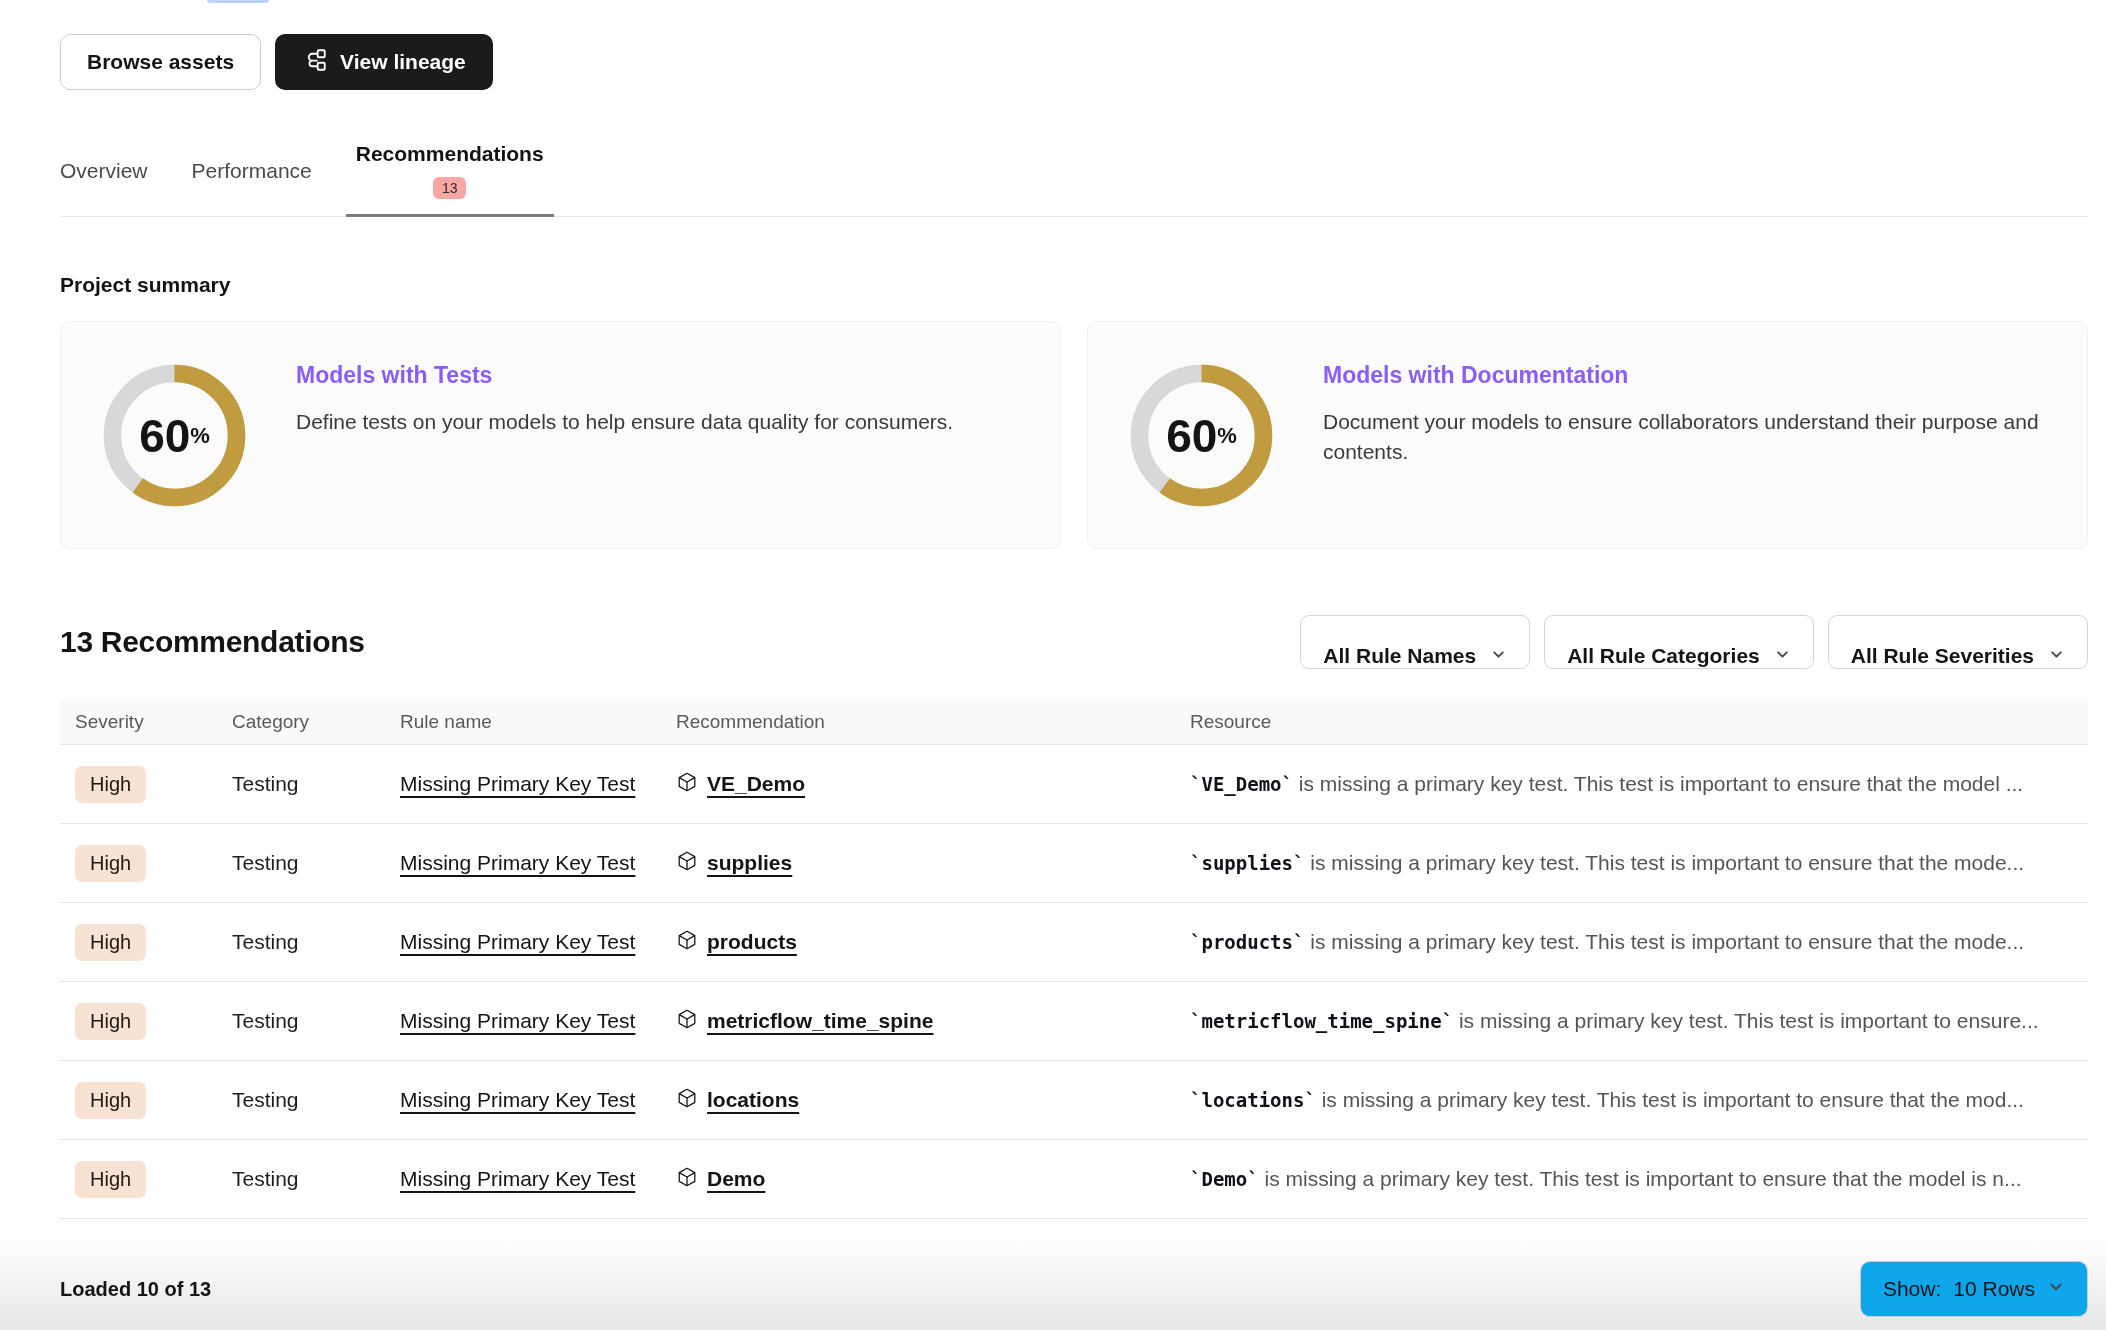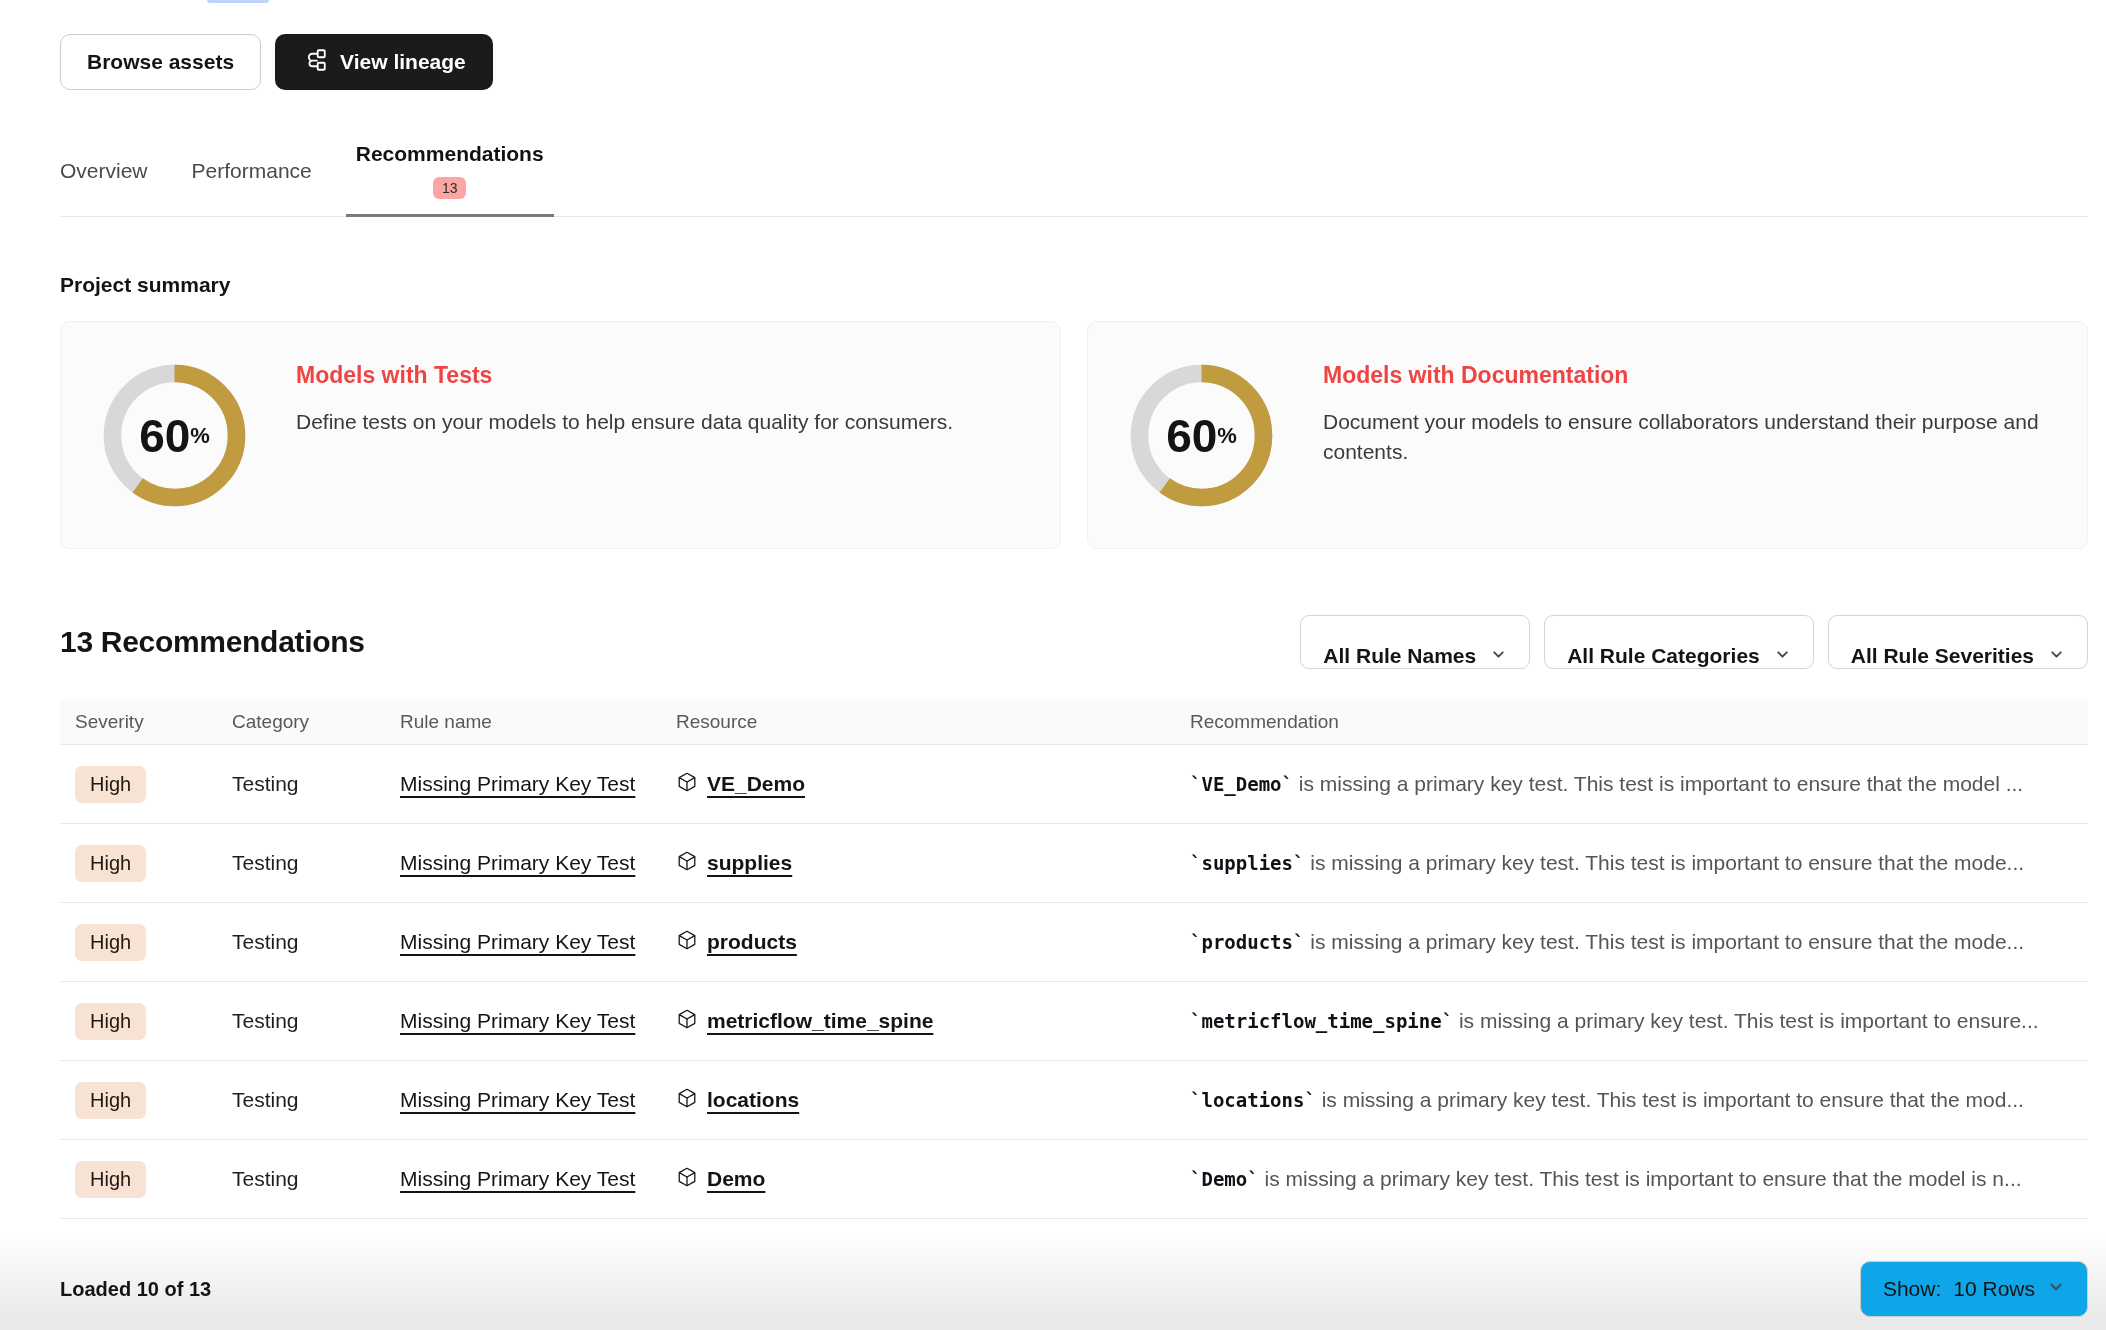--- a/index.html
+++ b/index.html
@@ -36,21 +36,21 @@
   .cards { display:flex; gap:26px; margin-top:24px; }
   .card { flex:1; height:228px; background:#fbfbfb; border:1px solid #f0f0f0;
     border-radius:10px; padding:36px; display:flex; gap:44px; }
   .donut-wrap { position:relative; width:155px; height:155px; flex:0 0 155px; }
   .donut-wrap svg { width:155px; height:155px; }
   .donut-label { position:absolute; inset:0; display:flex; align-items:center;
     justify-content:center; }
   .pct-num { font-size:46px; font-weight:600; color:#141414; }
   .pct-sign { font-size:22px; font-weight:600; color:#141414; }
   .card-text { padding-top:4px; }
-  .card-title { font-size:23px; font-weight:700; color:#ef4444; }
+  .card-title { font-size:23px; font-weight:700; color:#8b5cf6; }
   .card-desc { margin-top:18px; font-size:21px; color:#3a3a3a; line-height:1.45; max-width:790px; }
 
   
   .rec-header { display:flex; justify-content:space-between; align-items:center; margin-top:66px; }
   .rec-title { font-size:30px; font-weight:700; letter-spacing:-0.3px; }
   .filters { display:flex; gap:14px; }
   .filter-btn { display:inline-flex; align-items:flex-end; gap:14px; height:54px; padding:0 22px;
     background:#fff; border:1px solid #d4d4d4; border-radius:9px; font-size:21px;
     font-weight:600; color:#141414; cursor:pointer; white-space:nowrap; }
 
@@ -190,22 +190,22 @@
     </span>
   </button>
       </div>
   </div>
 
   <div class="table">
     <div class="t-head">
         <div class="th">Severity</div>
         <div class="th">Category</div>
         <div class="th">Rule name</div>
+        <div class="th">Recommendation</div>
         <div class="th">Resource</div>
-        <div class="th">Recommendation</div>
       </div>
     <div class="t-body">
         <div class="t-row">
     <div class="cell-severity">
       <span class="badge-high">High</span>
     </div>
     <div class="cell-category">Testing</div>
     <div class="cell-rule">
       <span class="link rule-link">Missing Primary Key Test</span>
     </div>

